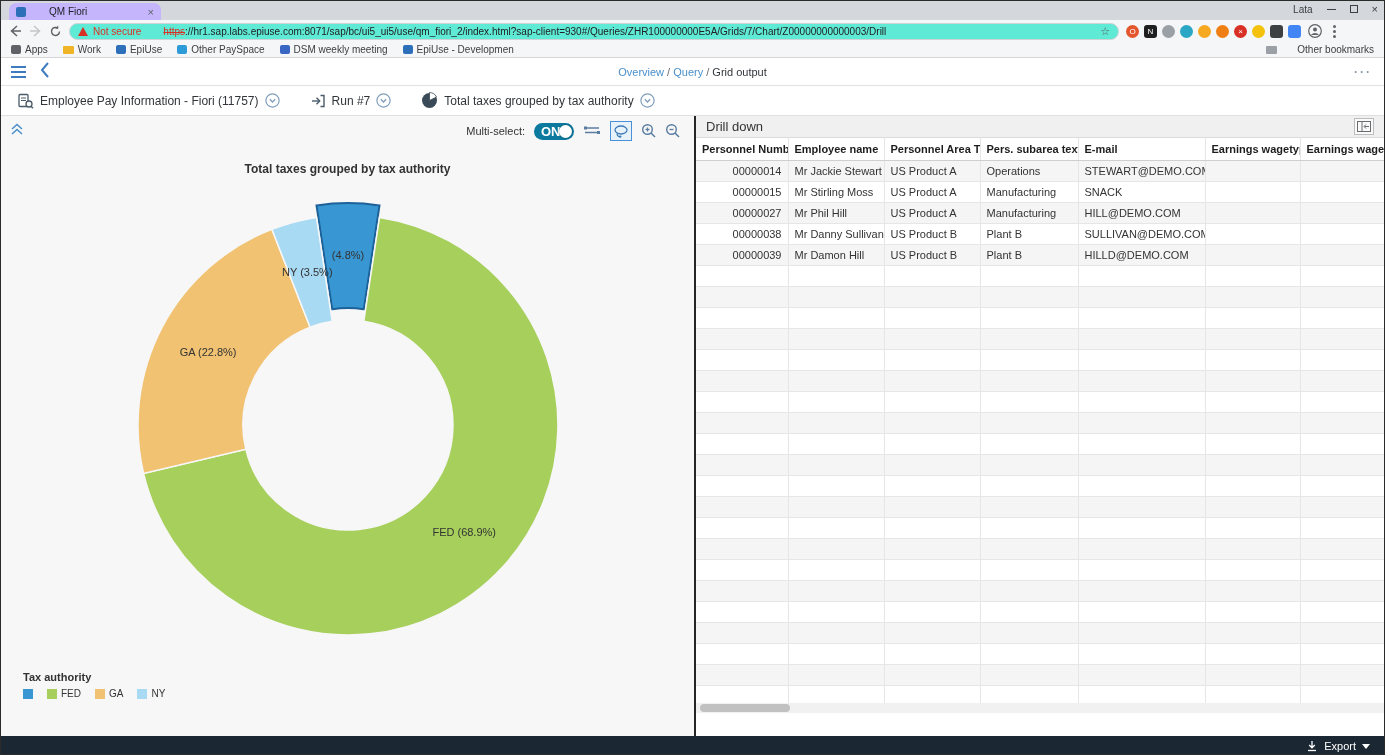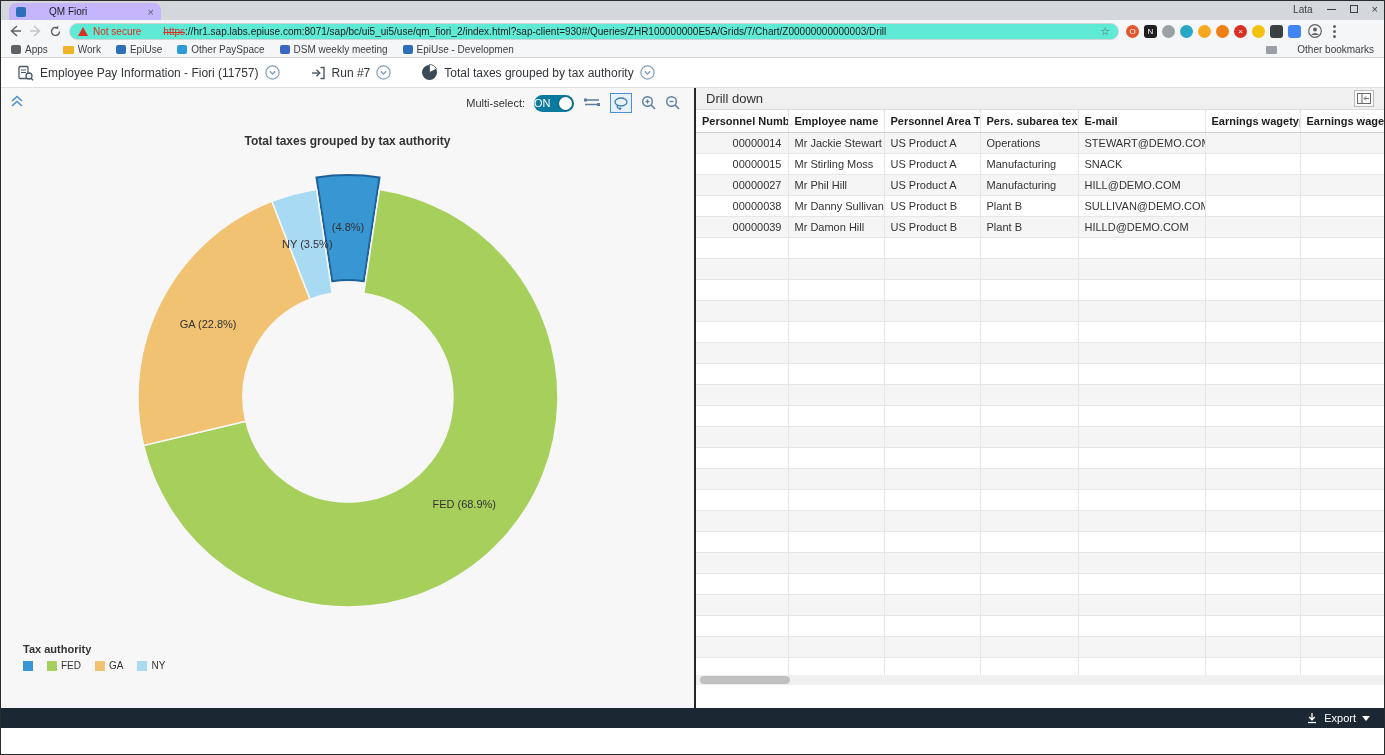--- a/index.html
+++ b/index.html
@@ -53,21 +53,21 @@
   .tool-item { display:flex; align-items:center; gap:6px; white-space:nowrap; }
 
   
   .main { display:flex; height:620px; flex:0 0 auto; }
   .chart-panel { width:695px; background:#f7f7f7; border-right:2px solid #262626; position:relative; flex:0 0 auto; }
   .drill-panel { flex:1; background:#fff; position:relative; overflow:hidden; }
 
   .collapse-ic { position:absolute; left:9px; top:6px; }
   .chart-controls { position:absolute; right:14px; top:5px; display:flex; align-items:center; gap:9px; font-size:11px; color:#333; }
   .switch { width:40px; height:17px; border-radius:9px; background:#0b7a9e; position:relative; display:flex; align-items:center; }
-  .switch .on { color:#fff; font-size:11px; font-weight:normal; }
+  .switch .on { color:#fff; font-size:13px; font-weight:bold; margin-left:7px; }
   .switch .knob { position:absolute; right:2px; top:2px; width:13px; height:13px; border-radius:50%; background:#fff; box-shadow:0 0 2px rgba(0,0,0,.45); }
   .lasso-box { width:22px; height:20px; border:1px solid #4a90d9; background:#e8f2fb; display:flex; align-items:center; justify-content:center; }
 
   .chart-title { position:absolute; top:46px; width:100%; text-align:center; font-weight:bold; font-size:12px; color:#333; }
   .donut-svg { position:absolute; top:64px; left:0; }
   .slice-label { font-size:11px; fill:#333; font-family:"Liberation Sans",sans-serif; }
 
   .legend { position:absolute; left:22px; top:555px; }
   .legend-title { font-weight:bold; font-size:11px; color:#333; margin-bottom:5px; }
   .legend-items { display:flex; gap:14px; align-items:center; font-size:10px; color:#333; }
@@ -184,20 +184,34 @@
           <span class="bm-ic" style="background: rgb(45, 111, 184);"></span>
           <span>EpiUse - Developmen</span>
         </span>
       </span>
     <span class="other-bm">
       <span class="gray-folder"></span>
       <span>Other bookmarks</span>
     </span>
   </div>
 
+  <div class="app-header">
+    <span class="hamburger">
+        <i></i>
+        <i></i>
+        <i></i>
+      </span>
+    <span>
+      <svg width="10" height="16">
+          <path d="M8 1 L2 8 L8 15" stroke="#3f7cbf" stroke-width="2" fill="none"></path>
+        </svg>
+    </span>
+    <span class="breadcrumb" id="breadcrumb"><a href="#">Overview</a><span class="sep"> / </span><a href="#">Query</a><span class="sep"> / </span><span class="cur">Grid output</span></span>
+    <span class="hdr-dots">···</span>
+  </div>
 
   <div class="app-subheader">
     <span class="tool-item">
       <svg width="17" height="16">
           <rect x="2" y="1.5" width="9" height="12" rx="1" fill="none" stroke="#4a5a68" stroke-width="1.3"></rect>
           <line x1="4" y1="5" x2="9" y2="5" stroke="#4a5a68"></line>
           <line x1="4" y1="7.5" x2="9" y2="7.5" stroke="#4a5a68"></line>
           <circle cx="12" cy="11" r="3" fill="#f7f7f7" stroke="#4a5a68" stroke-width="1.3"></circle>
           <line x1="14" y1="13.3" x2="16" y2="15.3" stroke="#4a5a68" stroke-width="1.4"></line>
         </svg>

